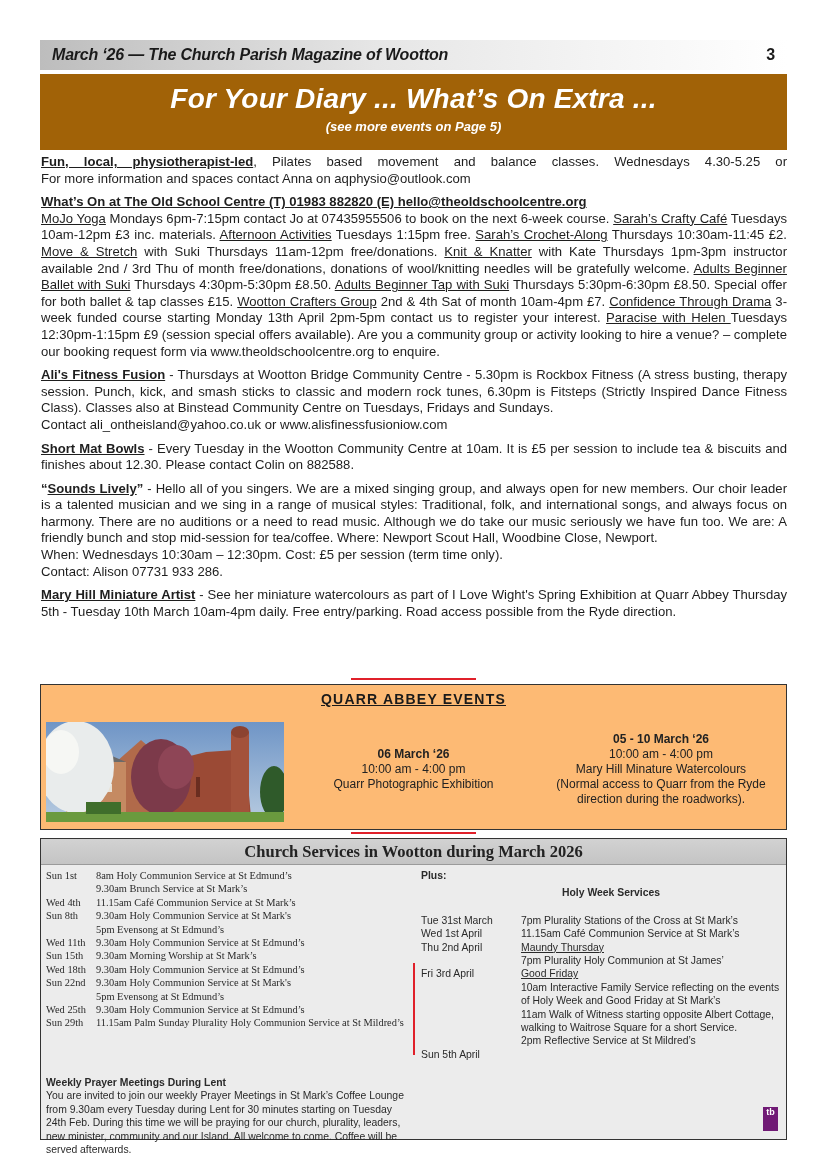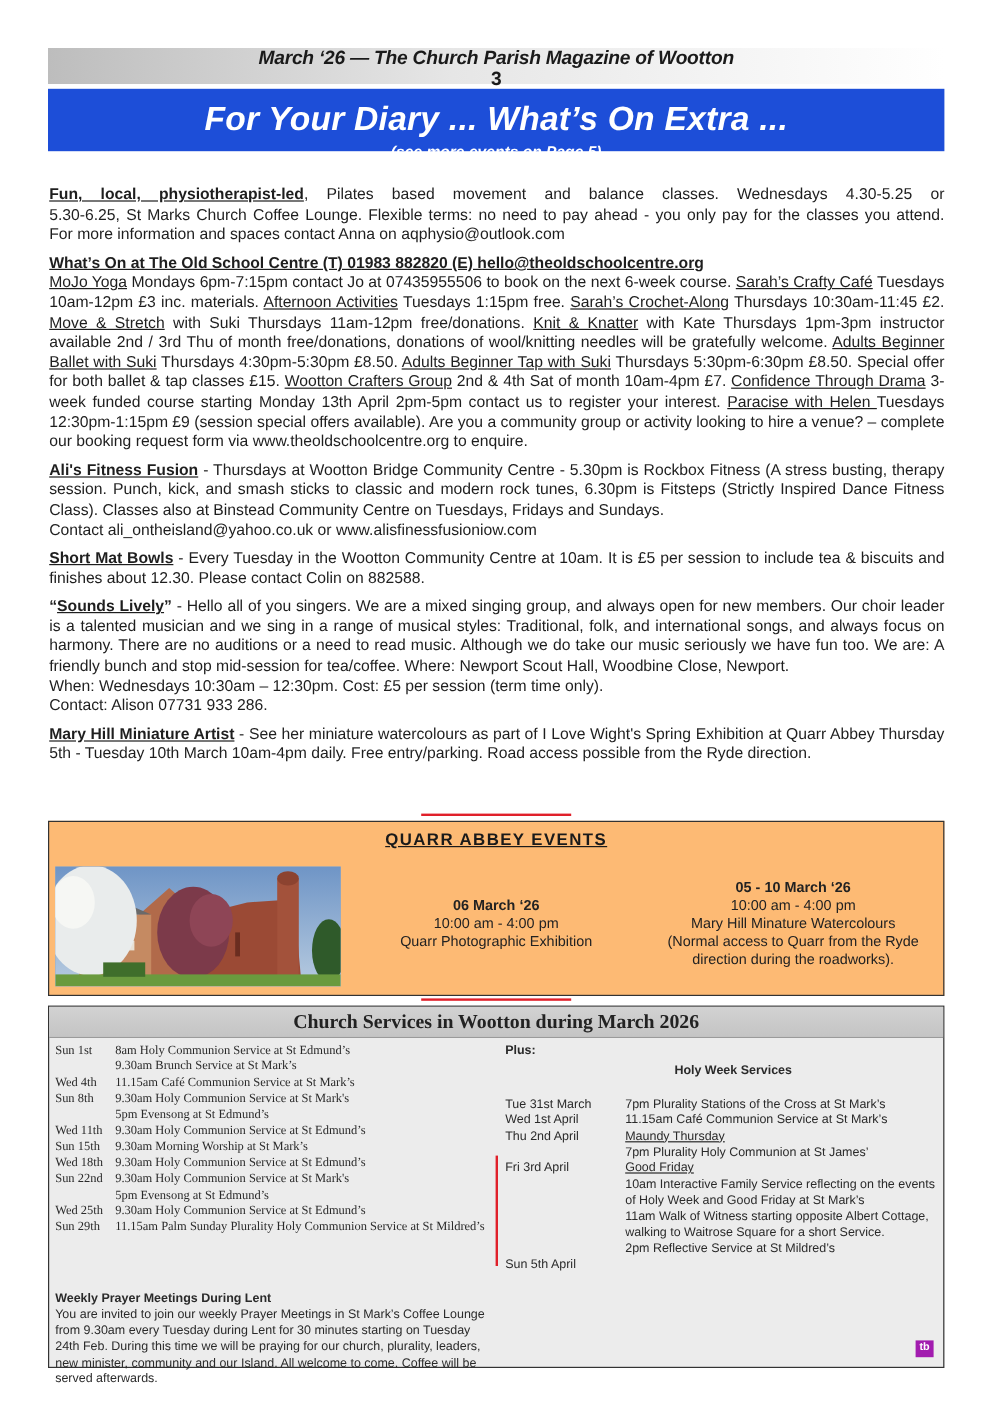--- a/index.html
+++ b/index.html
@@ -4,31 +4,30 @@
 <style>
   * { box-sizing: border-box; margin: 0; padding: 0; }
   html, body { width: 826px; height: 1169px; background: #ffffff; overflow: hidden; }
   body { font-family: "Liberation Sans", sans-serif; color: #1a1a1a; position: relative; }
 
   .running-header {
     position: absolute; left: 40px; top: 40px; width: 747px; height: 30px;
     background: linear-gradient(to right, #bdbdbd 0%, #e6e6e6 45%, #f4f4f4 75%, #ffffff 100%);
     display: flex; align-items: center; justify-content: space-between;
     padding: 0 12px 0 12px;
-    flex-direction: column;
   }
   .running-header .title, .running-header .pageno {
     font-family: "Liberation Sans", sans-serif; font-weight: bold; font-style: italic;
     font-size: 16px; color: #1a1a1a; letter-spacing: -0.2px;
   }
   .running-header .pageno { font-style: normal; }
 
   .banner {
-    position: absolute; left: 40px; top: 74px; width: 747px; height: 52px;
-    background: #1d4ed8; color: #fff; text-align: center;
+    position: absolute; left: 40px; top: 74px; width: 747px; height: 76px;
+    background: #a16207; color: #fff; text-align: center;
   }
   .banner .main-title {
     font-family: "Liberation Sans", sans-serif; font-weight: bold; font-style: italic;
     font-size: 28px; margin-top: 9px; letter-spacing: 0.2px; display: block;
   }
   .banner .sub-title {
     font-family: "Liberation Sans", sans-serif; font-weight: bold; font-style: italic;
     font-size: 13px; margin-top: 4px; display: block;
   }
 
@@ -87,21 +86,21 @@
   .svc-col-right { position: absolute; left: 380px; top: 30px; width: 360px; font-size: 10.4px; line-height: 13.4px; color: #2a2a2a; }
   .plus { font-weight: bold; display: block; }
   .hw-title { font-weight: bold; display: block; text-align: center; margin: 4px 0 14px 0; padding-left: 20px; }
   .hw-row { display: flex; }
   .hw-day { width: 100px; flex: none; }
   .hw-items { flex: 1; }
   .hw-items span { display: block; }
   .hw-items .u { text-decoration: underline; }
 
   .logo-mark {
-    position: absolute; right: 8px; bottom: 8px; width: 15px; height: 14px; background: #a21caf;
+    position: absolute; right: 8px; bottom: 8px; width: 15px; height: 24px; background: #701a75;
     color: #fff; font-size: 9px; font-weight: bold; line-height: 11px; text-align: center;
     font-family: "Liberation Sans", sans-serif;
   }
 </style>
 </head>
 <body>
 
 <div class="running-header">
   <span class="title">March ‘26  — The Church Parish Magazine of Wootton</span>
   <span class="pageno">3</span>
@@ -109,21 +108,20 @@
 
 <div class="banner">
   <span class="main-title">For Your Diary ... What’s On Extra ...</span>
   <span class="sub-title">(see more events on Page 5)</span>
 </div>
 
 <div class="articles">
 
   <div class="article">
     <span class="line"><span class="lead">Fun, local, physiotherapist-led</span><span>, Pilates based movement and balance classes. Wednesdays 4.30-5.25 or</span></span>
-    <span class="line">5.30-6.25, St Marks Church Coffee Lounge. Flexible terms: no need to pay ahead - you only pay for the classes you attend.</span>
     <span class="line last">For more information and spaces contact Anna on aqphysio@outlook.com</span>
   </div>
 
   <div class="article">
     <span style="display:block" class="lead">What’s On at The Old School Centre (T) 01983 882820 (E) hello@theoldschoolcentre.org</span>
     <span><span class="u">MoJo Yoga</span><span> Mondays 6pm-7:15pm contact Jo at 07435955506 to book on the next 6-week course. </span><span class="u">Sarah’s Crafty Café</span><span> Tuesdays 10am-12pm £3 inc. materials. </span><span class="u">Afternoon Activities</span><span> Tuesdays 1:15pm free. </span><span class="u">Sarah’s Crochet-Along</span><span> Thursdays 10:30am-11:45 £2. </span><span class="u">Move &amp; Stretch</span><span> with Suki Thursdays 11am-12pm free/donations. </span><span class="u">Knit &amp; Knatter</span><span> with Kate Thursdays 1pm-3pm instructor available 2nd / 3rd Thu of month free/donations, donations of wool/knitting needles will be gratefully welcome. </span><span class="u">Adults Beginner Ballet with Suki</span><span> Thursdays 4:30pm-5:30pm £8.50. </span><span class="u">Adults Beginner Tap with Suki</span><span> Thursdays 5:30pm-6:30pm £8.50. Special offer for both ballet &amp; tap classes £15. </span><span class="u">Wootton Crafters Group</span><span> 2nd &amp; 4th Sat of month 10am-4pm £7. </span><span class="u">Confidence Through Drama</span><span> 3-week funded course starting Monday 13th April 2pm-5pm contact us to register your interest. </span><span class="u">Paracise with Helen </span><span>Tuesdays 12:30pm-1:15pm £9 (session special offers available). Are you a community group or activity looking to hire a venue? – complete our booking request form via www.theoldschoolcentre.org to enquire.</span></span>
   </div>
 
   <div class="article">
     <span class="lead">Ali's Fitness Fusion</span><span> - Thursdays at Wootton Bridge Community Centre - 5.30pm is Rockbox Fitness (A stress busting, therapy session. Punch, kick, and smash sticks to classic and modern rock tunes, 6.30pm is Fitsteps (Strictly Inspired Dance Fitness Class). Classes also at Binstead Community Centre on Tuesdays, Fridays and Sundays.</span>

